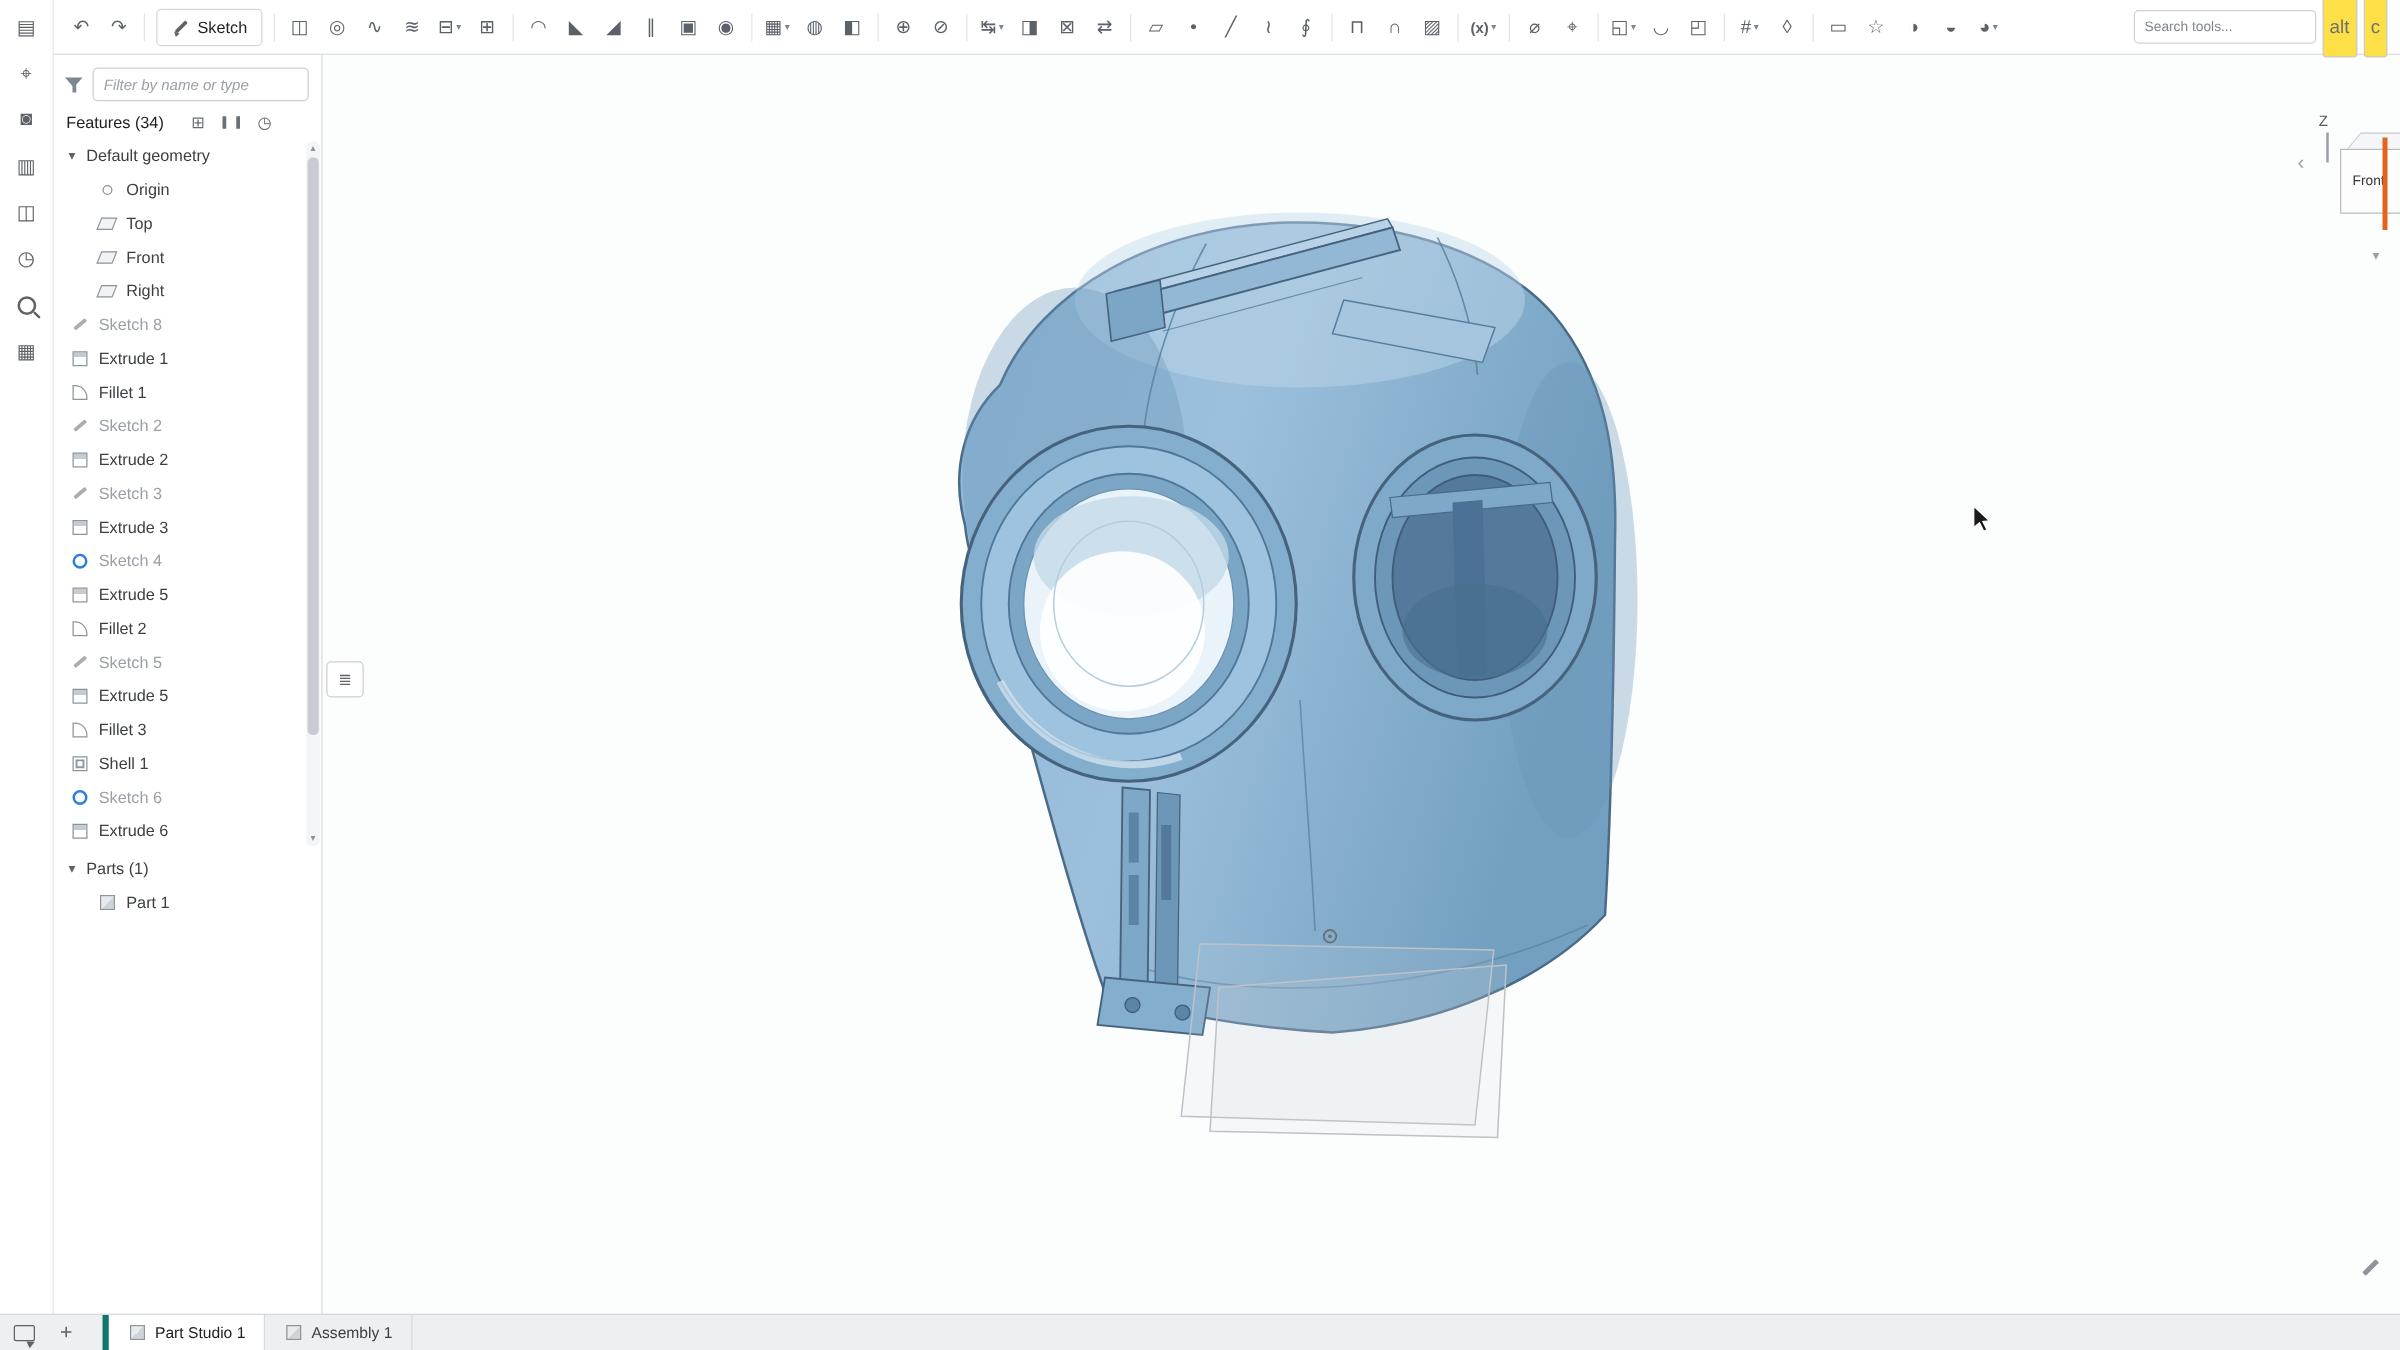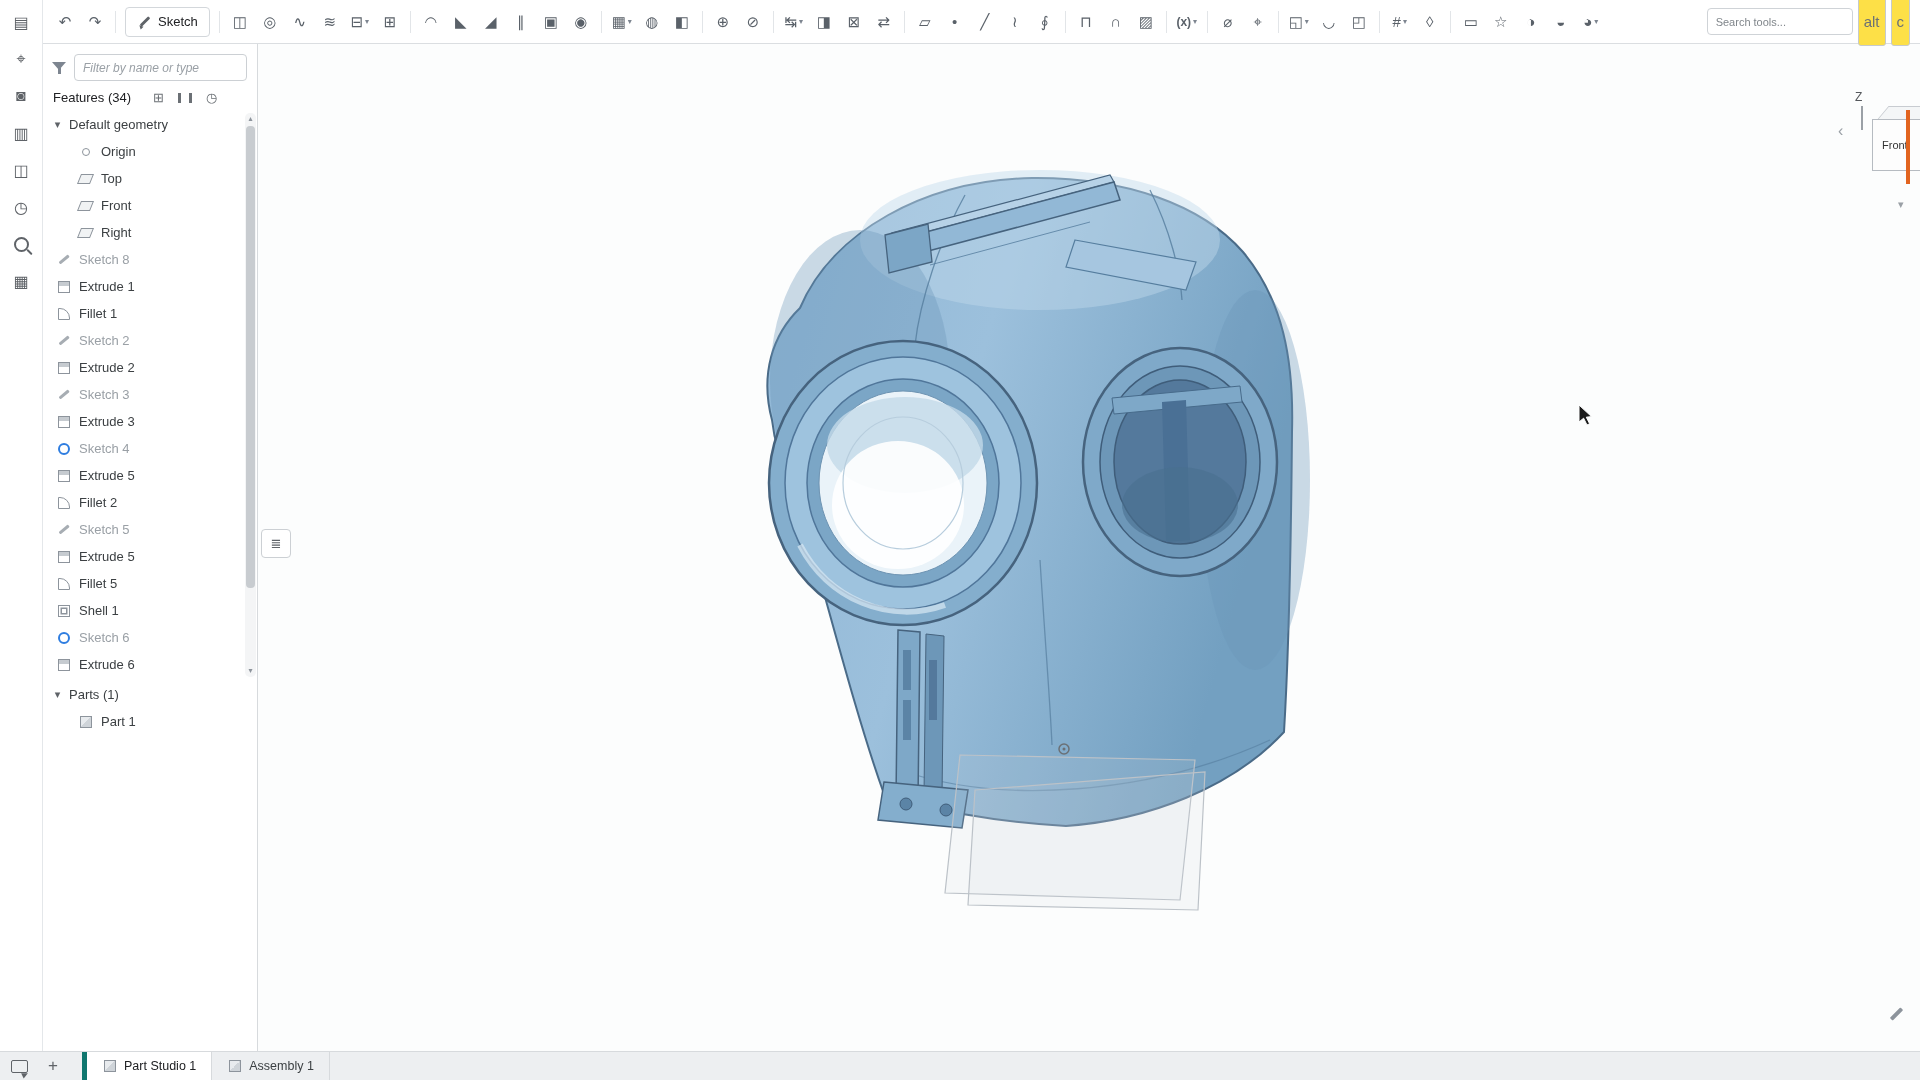--- a/index.html
+++ b/index.html
@@ -480,21 +480,21 @@
           <div class="row feature muted">
             <span class="ic ic-sketch"></span>
             <span class="lbl">Sketch 5</span>
           </div>
           <div class="row feature">
             <span class="ic ic-extrude"></span>
             <span class="lbl">Extrude 5</span>
           </div>
           <div class="row feature">
             <span class="ic ic-fillet"></span>
-            <span class="lbl">Fillet 5</span>
+            <span class="lbl">Fillet 3</span>
           </div>
           <div class="row feature">
             <span class="ic ic-shell"></span>
             <span class="lbl">Shell 1</span>
           </div>
           <div class="row feature muted">
             <span class="ic ic-sketch-blue"></span>
             <span class="lbl">Sketch 6</span>
           </div>
           <div class="row feature">

